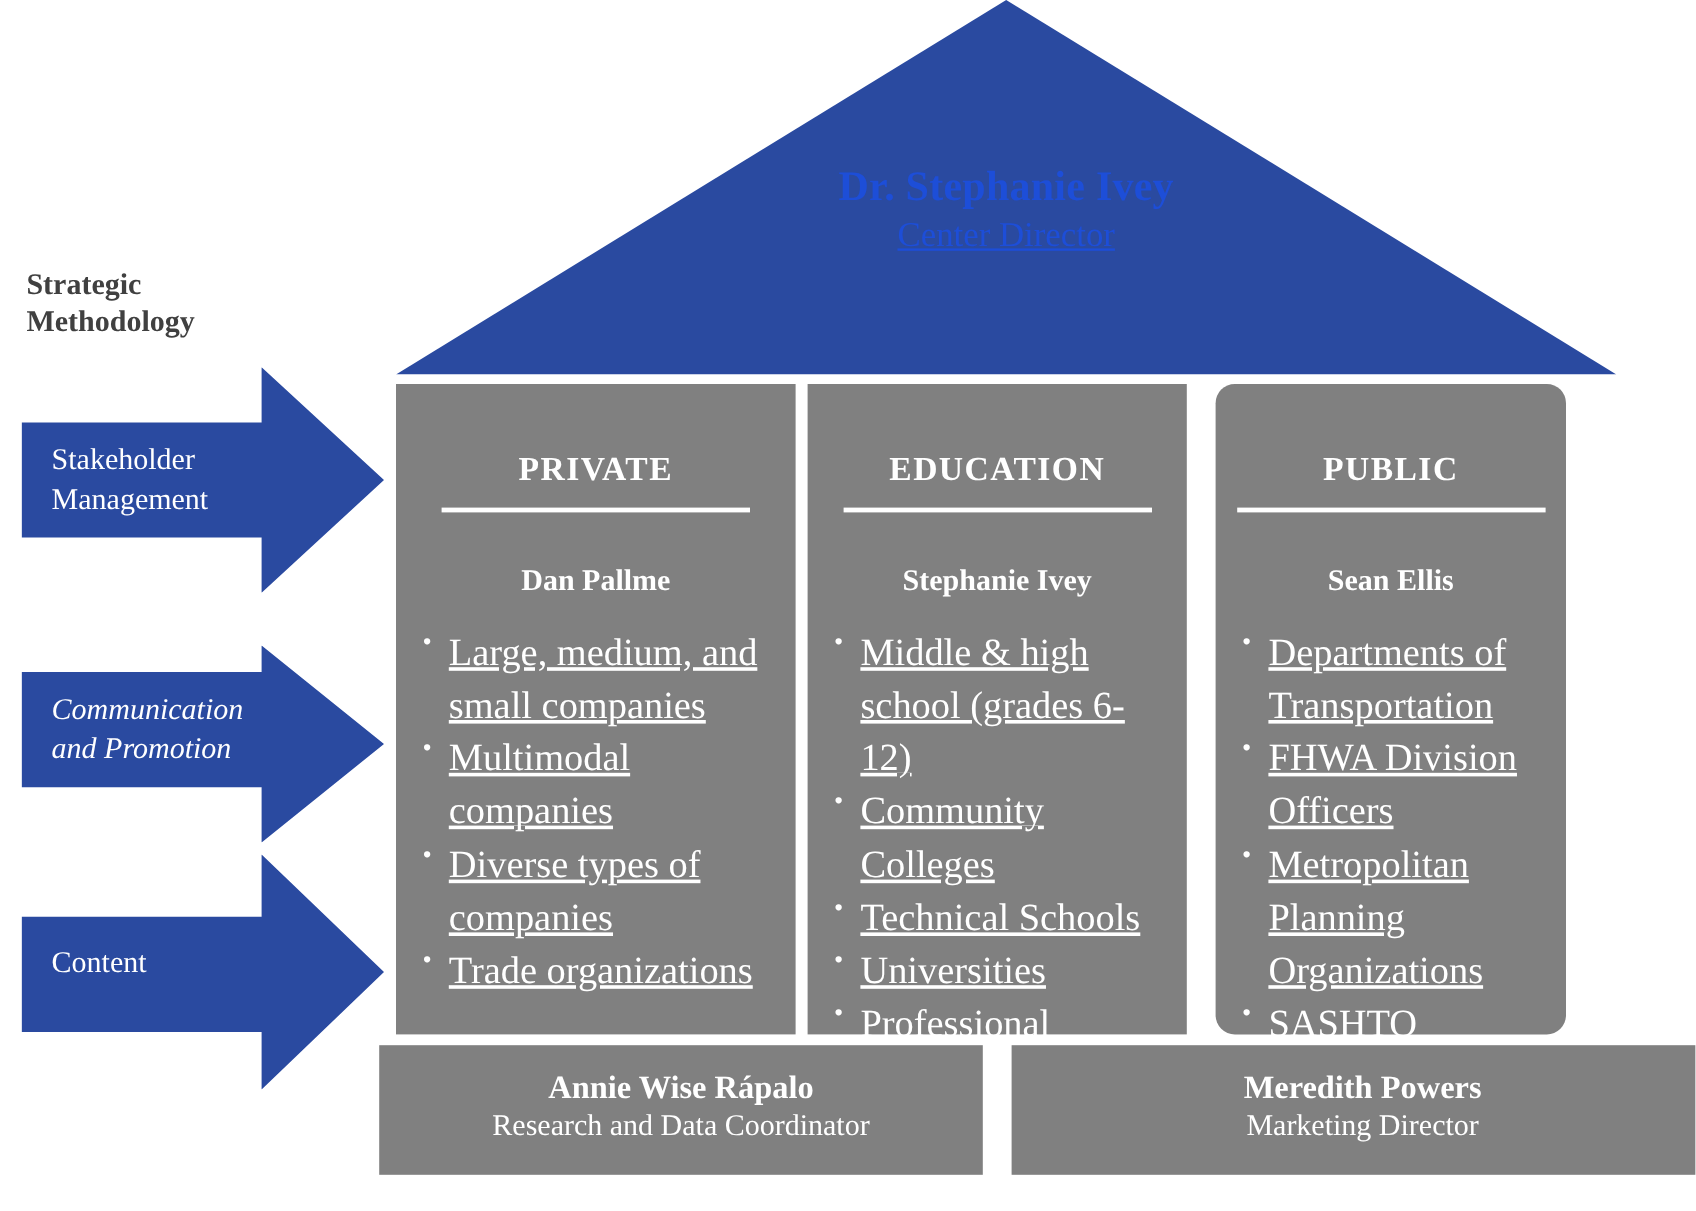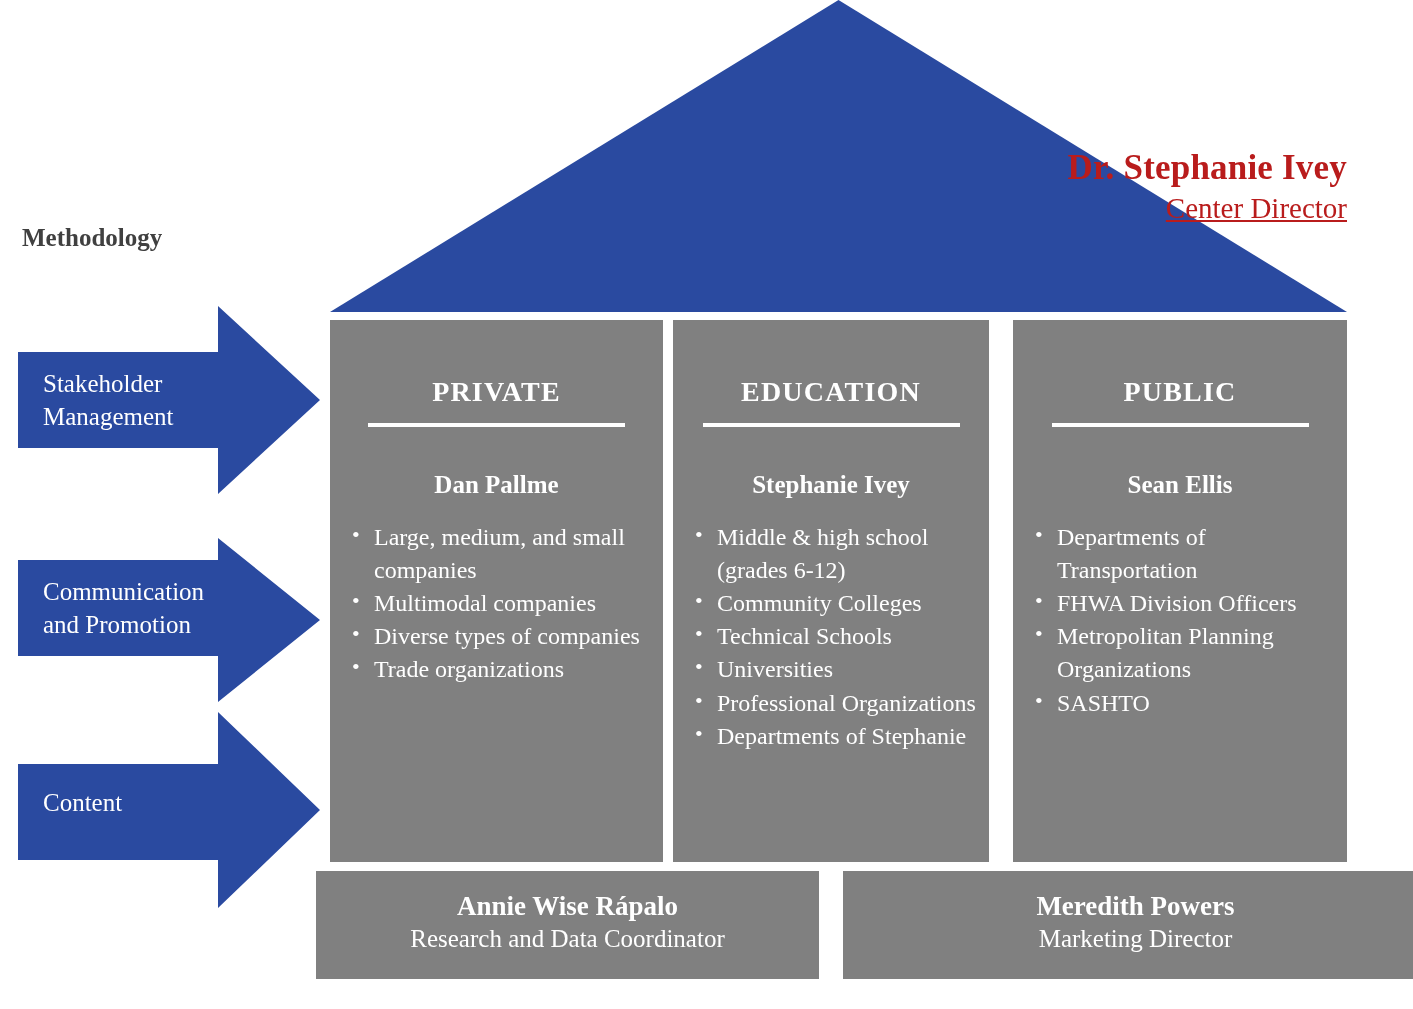--- a/index.html
+++ b/index.html
@@ -21,23 +21,23 @@
     position: absolute;
     left: 330px;
     top: 0px;
     width: 1017px;
     height: 312px;
   }
   #roof svg { display: block; width: 100%; height: 100%; }
   #roof-text {
     position: absolute;
     left: 0; right: 0;
-    top: 148px;
-    text-align: right;
-    color: #b91c1c;
+    top: 136px;
+    text-align: center;
+    color: #1d4ed8;
     pointer-events: none;
   }
   #roof-name {
     font-size: 35px;
     font-weight: bold;
     line-height: 1.16;
     letter-spacing: 0.2px;
   }
   #roof-role {
     font-size: 29px;
@@ -51,21 +51,21 @@
   .pillar {
     position: absolute;
     top: 320px;
     height: 542px;
     background: #808080;
     box-sizing: border-box;
     padding: 0;
   }
   #pillar-private   { left: 330px;  width: 333px; }
   #pillar-education { left: 673px;  width: 316px; }
-  #pillar-public    { left: 1013px; width: 334px; }
+  #pillar-public    { left: 1013px; width: 292px; border-radius: 16px; }
 
   .pillar-title {
     color: #ffffff;
     font-size: 28px;
     font-weight: bold;
     text-align: center;
     letter-spacing: 1.2px;
     margin-top: 56px;
   }
   .pillar-rule {
@@ -79,22 +79,23 @@
     font-size: 25px;
     font-weight: bold;
     text-align: center;
     margin-top: 44px;
   }
   .pillar-list {
     list-style: none;
     margin: 22px 0 0 0;
     padding: 0 12px 0 18px;
     color: #ffffff;
-    font-size: 24px;
+    font-size: 32px;
     line-height: 1.38;
+    text-decoration: underline;
   }
   .pillar-list li {
     position: relative;
     padding-left: 26px;
     margin-bottom: 0px;
   }
   .pillar-list li::before {
     content: "\2022";
     position: absolute;
     left: 4px;
@@ -147,21 +148,21 @@
   .arrow svg { display: block; }
   .arrow-label {
     position: absolute;
     color: #ffffff;
     font-size: 25px;
     line-height: 1.3;
     text-align: left;
     pointer-events: none;
   }
   #arrow-stakeholder { top: 306px; }
-  #arrow-communication { top: 538px; }
+  #arrow-communication { top: 538px; font-style: italic; }
   #arrow-content { top: 712px; }
 
   #arrow-stakeholder .arrow-label   { left: 25px; top: 62px; width: 210px; }
   #arrow-communication .arrow-label { left: 25px; top: 38px; width: 225px; }
   #arrow-content .arrow-label       { left: 25px; top: 75px; width: 210px; }
 </style>
 </head>
 <body>
 
 <div id="canvas">
@@ -170,20 +171,21 @@
     <svg viewBox="0 0 1017 312" preserveAspectRatio="none" aria-hidden="true">
       <polygon points="508.5,0 1017,312 0,312" fill="#2A4AA0"></polygon>
     </svg>
     <div id="roof-text">
       <div id="roof-name">Dr. Stephanie Ivey</div>
       <div id="roof-role">Center Director</div>
     </div>
   </div>
 
   <div id="strategy-heading">
+    <div>Strategic</div>
     <div>Methodology</div>
   </div>
 
   <div class="arrow" id="arrow-stakeholder">
     <svg width="302" height="188" viewBox="0 0 302 188" aria-hidden="true">
       <polygon points="0,46 200,46 200,0 302,94 200,188 200,142 0,142" fill="#2A4AA0"></polygon>
     </svg>
     <div class="arrow-label">
       <div>Stakeholder</div>
       <div>Management</div>

